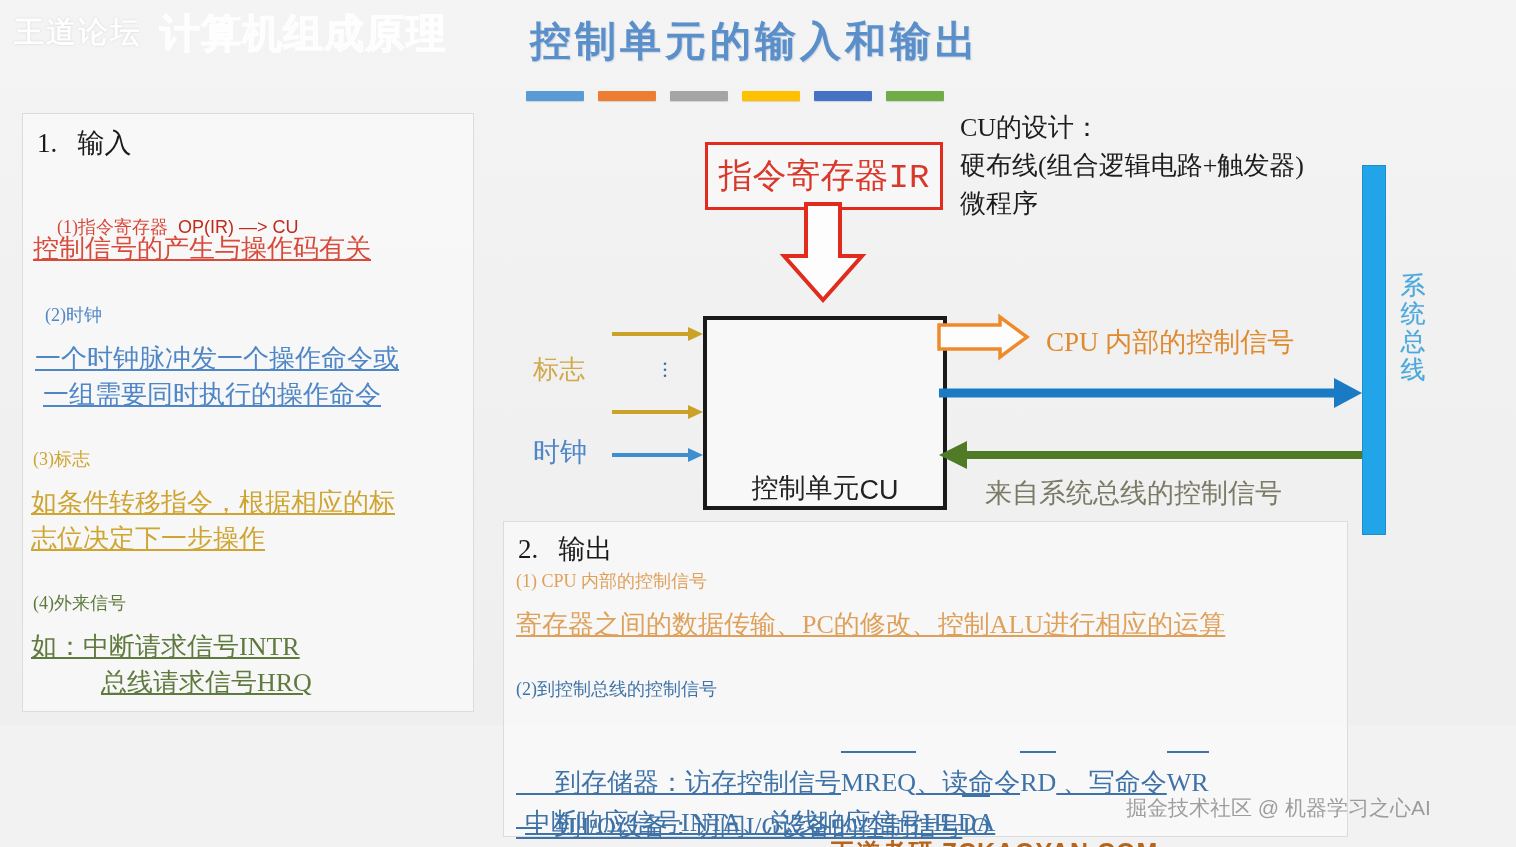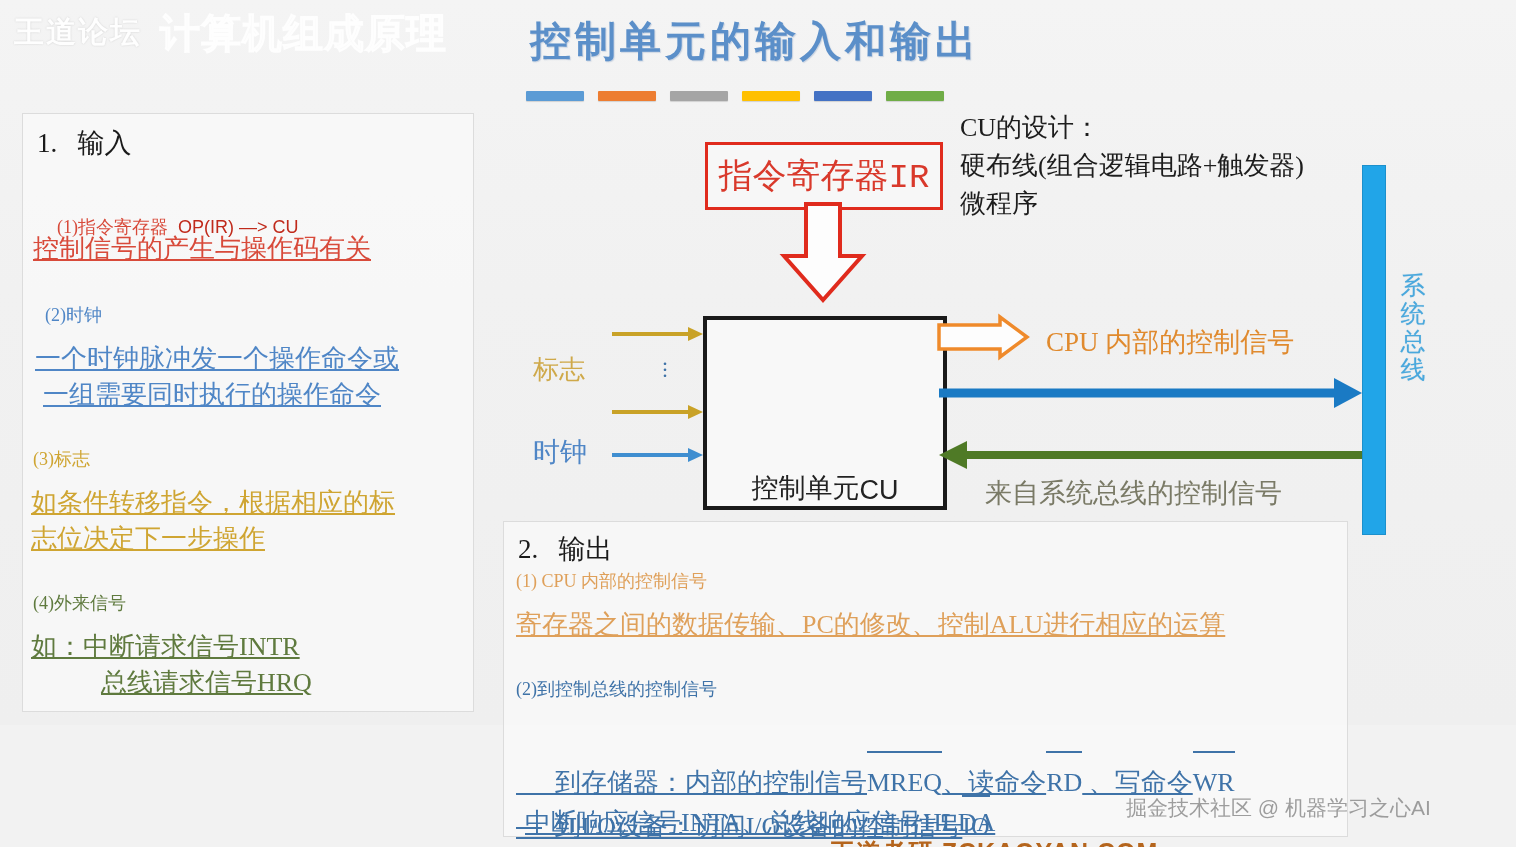--- a/index.html
+++ b/index.html
@@ -207,21 +207,21 @@
 
   <div class="panel" id="panel-output">
     <div class="blk p-head serif" style="left:14px;top:10px;">2.   输出</div>
 
     <div class="blk serif fs27 c-orange" style="left:12px;top:48px;">(1) CPU 内部的控制信号</div>
     <div class="blk serif fs26 c-orange" style="left:12px;top:86px;">寄存器之间的数据传输、PC的修改、控制ALU进行相应的运算</div>
 
     <div class="blk serif fs27 c-steel" style="left:12px;top:156px;">(2)到控制总线的控制信号</div>
 
     <div class="blk serif fs26 c-steel" style="left:12px;top:196px;">
-      <span>到存储器：内部的控制信号</span><span class="ovl">MREQ</span><span>、读命令</span><span class="ovl">RD</span><span> 、写命令</span><span class="ovl">WR</span>
+      <span>到存储器：访存控制信号</span><span class="ovl">MREQ</span><span>、读命令</span><span class="ovl">RD</span><span> 、写命令</span><span class="ovl">WR</span>
     </div>
 
     <div class="blk serif fs26 c-steel" style="left:12px;top:240px;">
       <span>到I/O设备：访问I/O设备的控制信号</span><span class="ovl">IO</span>
     </div>
 
     <div class="blk serif fs26 c-steel" style="left:12px;top:284px;margin-left:9px;">中断响应信号INTA、总线响应信号HLDA</div>
   </div>
 
   <div class="wm-br">掘金技术社区 @ 机器学习之心AI</div>

